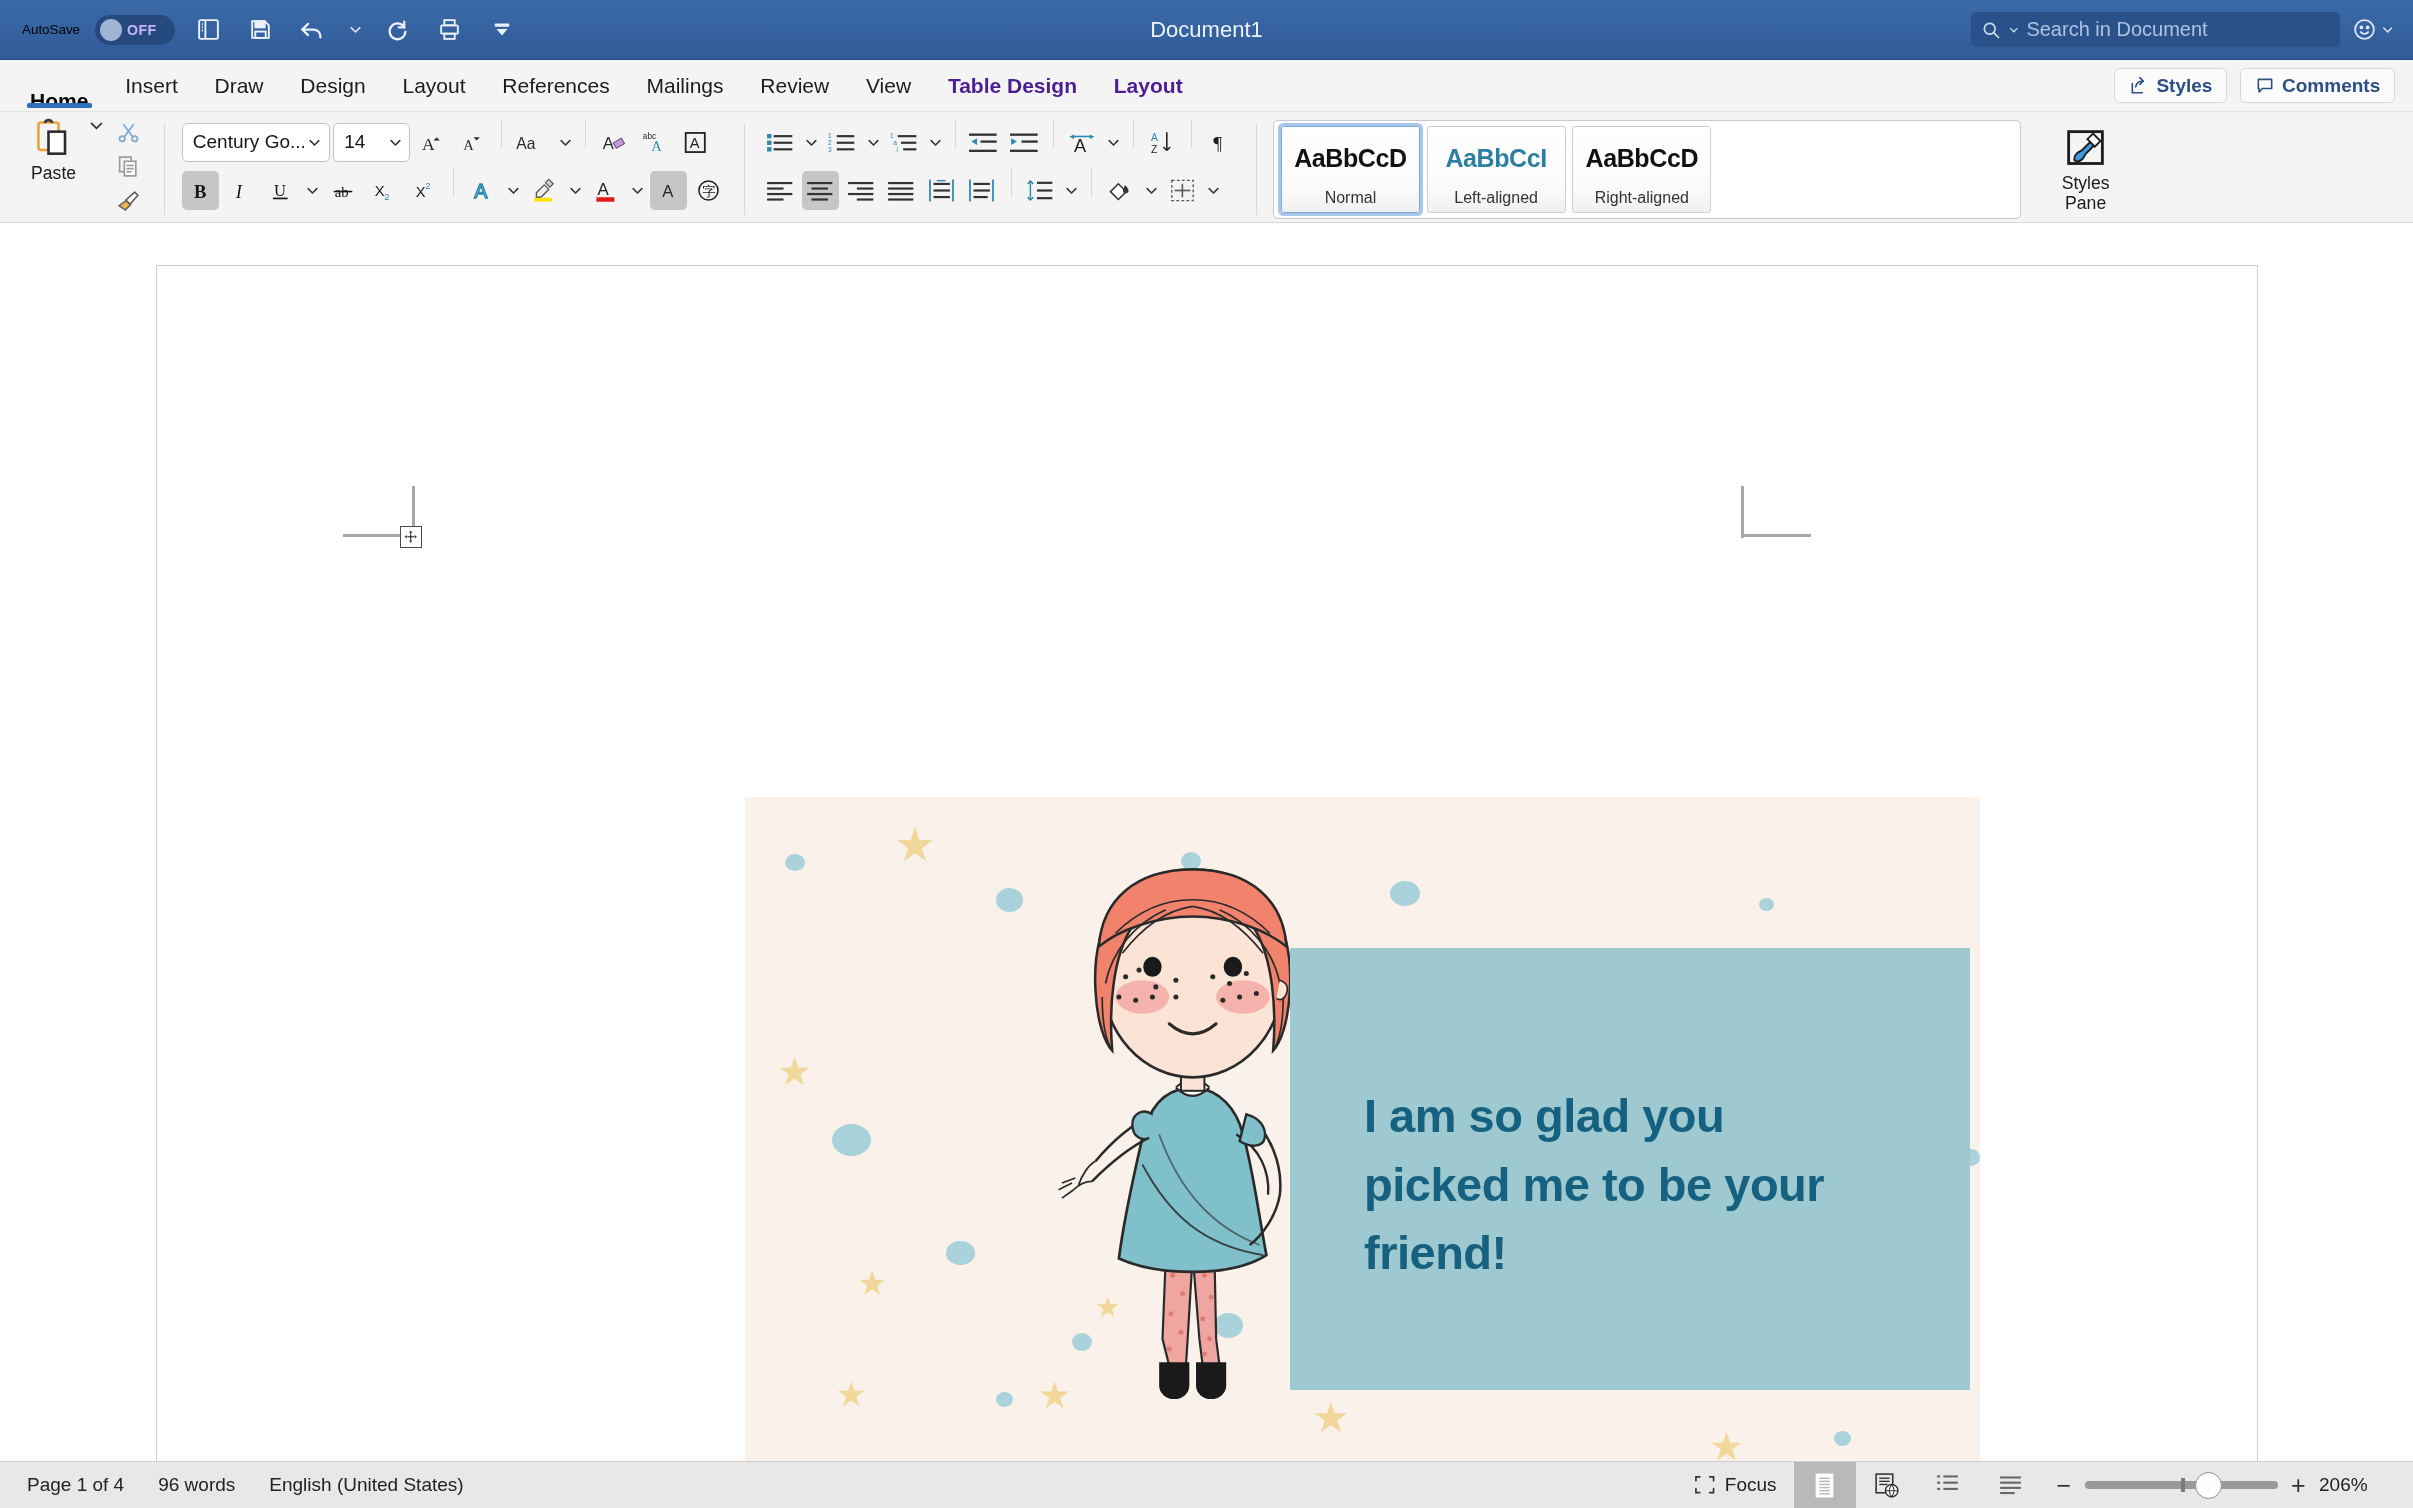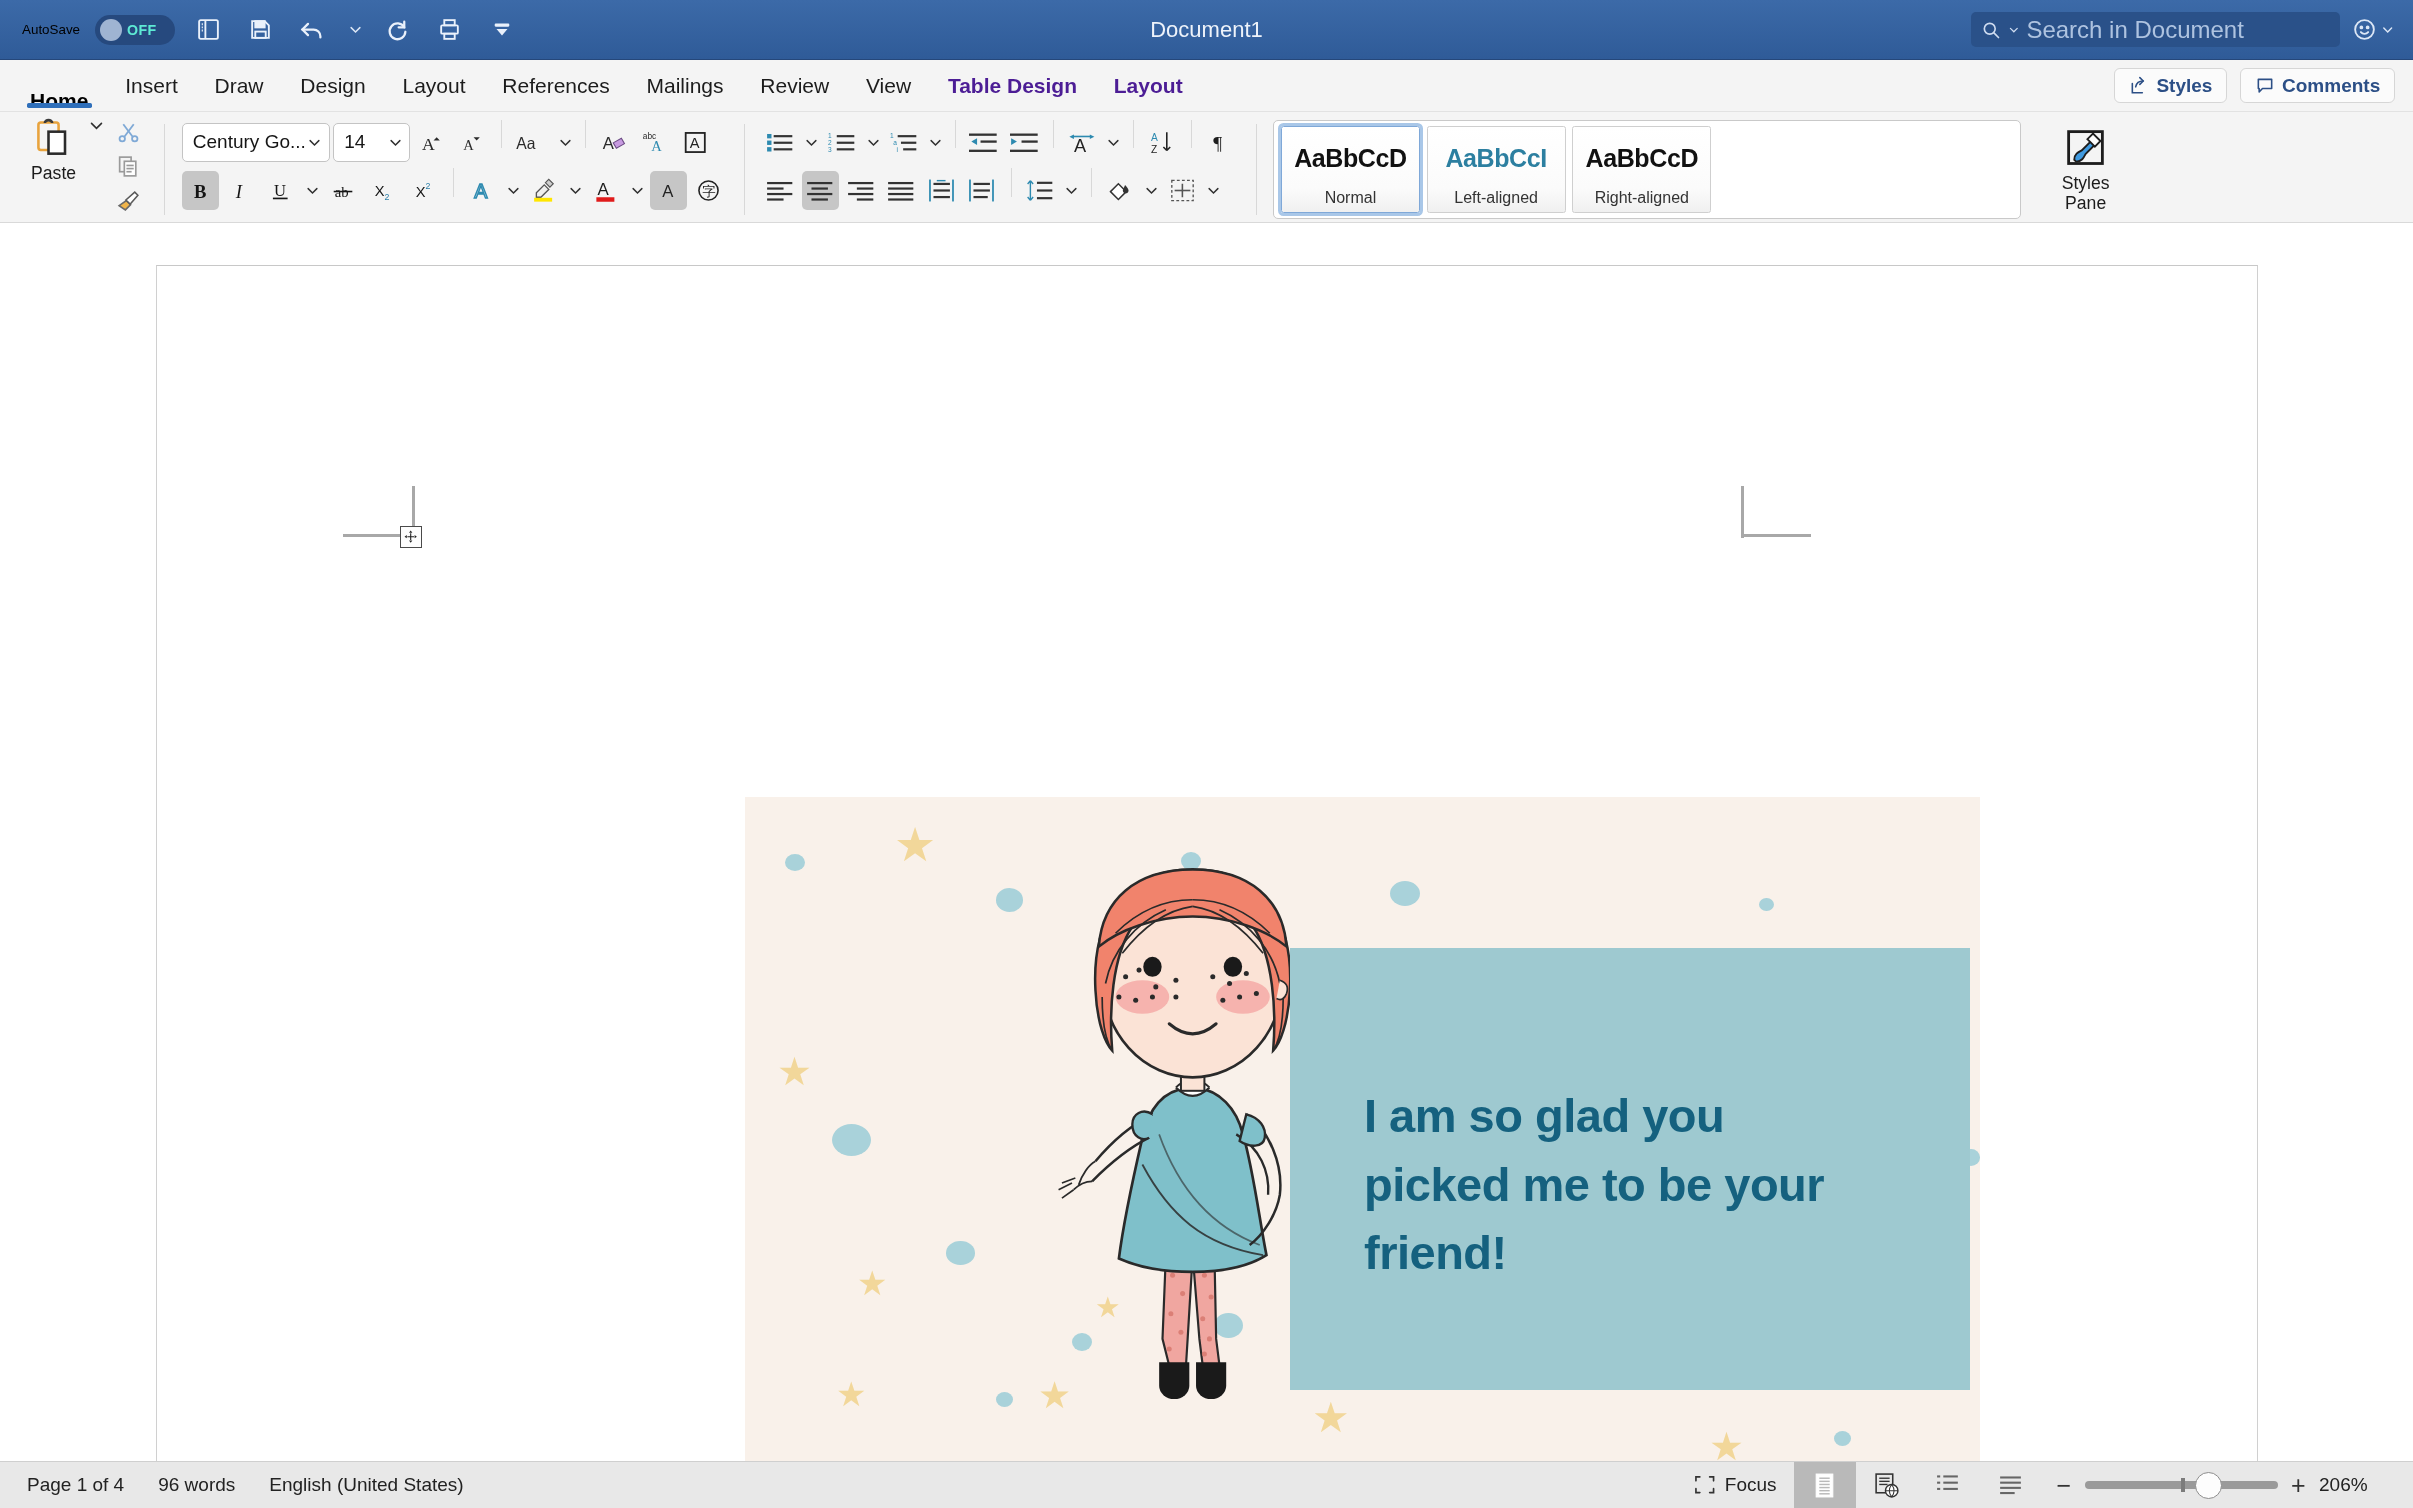--- a/index.html
+++ b/index.html
@@ -18,35 +18,35 @@
     display: flex; align-items: center;
     border-bottom: 0.8px solid #25477a;
   }
   .tb-left { display: flex; align-items: center; padding-left: 22px; gap: 15px; }
   .autosave-toggle {
     width: 80px; height: 30px; border-radius: 15px;
     background: #26497e; display: flex; align-items: center;
     padding: 0 5px; gap: 5px;
   }
   .autosave-knob { width: 22px; height: 22px; border-radius: 50%; background: #9fb4d2; }
-  .autosave-off { color: #5eead4; font-size: 14.2px; font-weight: bold; letter-spacing: 0.4px; }
+  .autosave-off { color: #c4b5fd; font-size: 14.2px; font-weight: bold; letter-spacing: 0.4px; }
   .tb-icon { width: 37px; height: 37px; display: flex; align-items: center; justify-content: center; }
   .tb-icon svg { display: block; }
   .tb-title {
     position: absolute; left: 0; right: 0; text-align: center;
     color: #eef3fa; font-size: 22px; pointer-events: none;
   }
   .tb-right {
     margin-left: auto; display: flex; align-items: center; gap: 11.7px; padding-right: 18.4px;
   }
   .search-box {
     width: 369px; height: 35px; background: #2a5189; border-radius: 5px;
     display: flex; align-items: center; padding: 0 10px; gap: 6.7px;
   }
-  .search-ph { color: #aec3e0; font-size: 24px; }
+  .search-ph { color: #aec3e0; font-size: 20px; }
   .tb-smiley { display: flex; align-items: center; gap: 4.2px; }
 
   
   .tabbar {
     height: 52px; background: #f4f4f4; display: flex; align-items: stretch;
     border-bottom: 0.8px solid #e2e2e2; padding-left: 11.7px;
   }
   .tab {
     display: flex; align-items: center; padding: 0 18.4px;
     font-size: 21px; color: #1c1c1c; position: relative; cursor: default;

